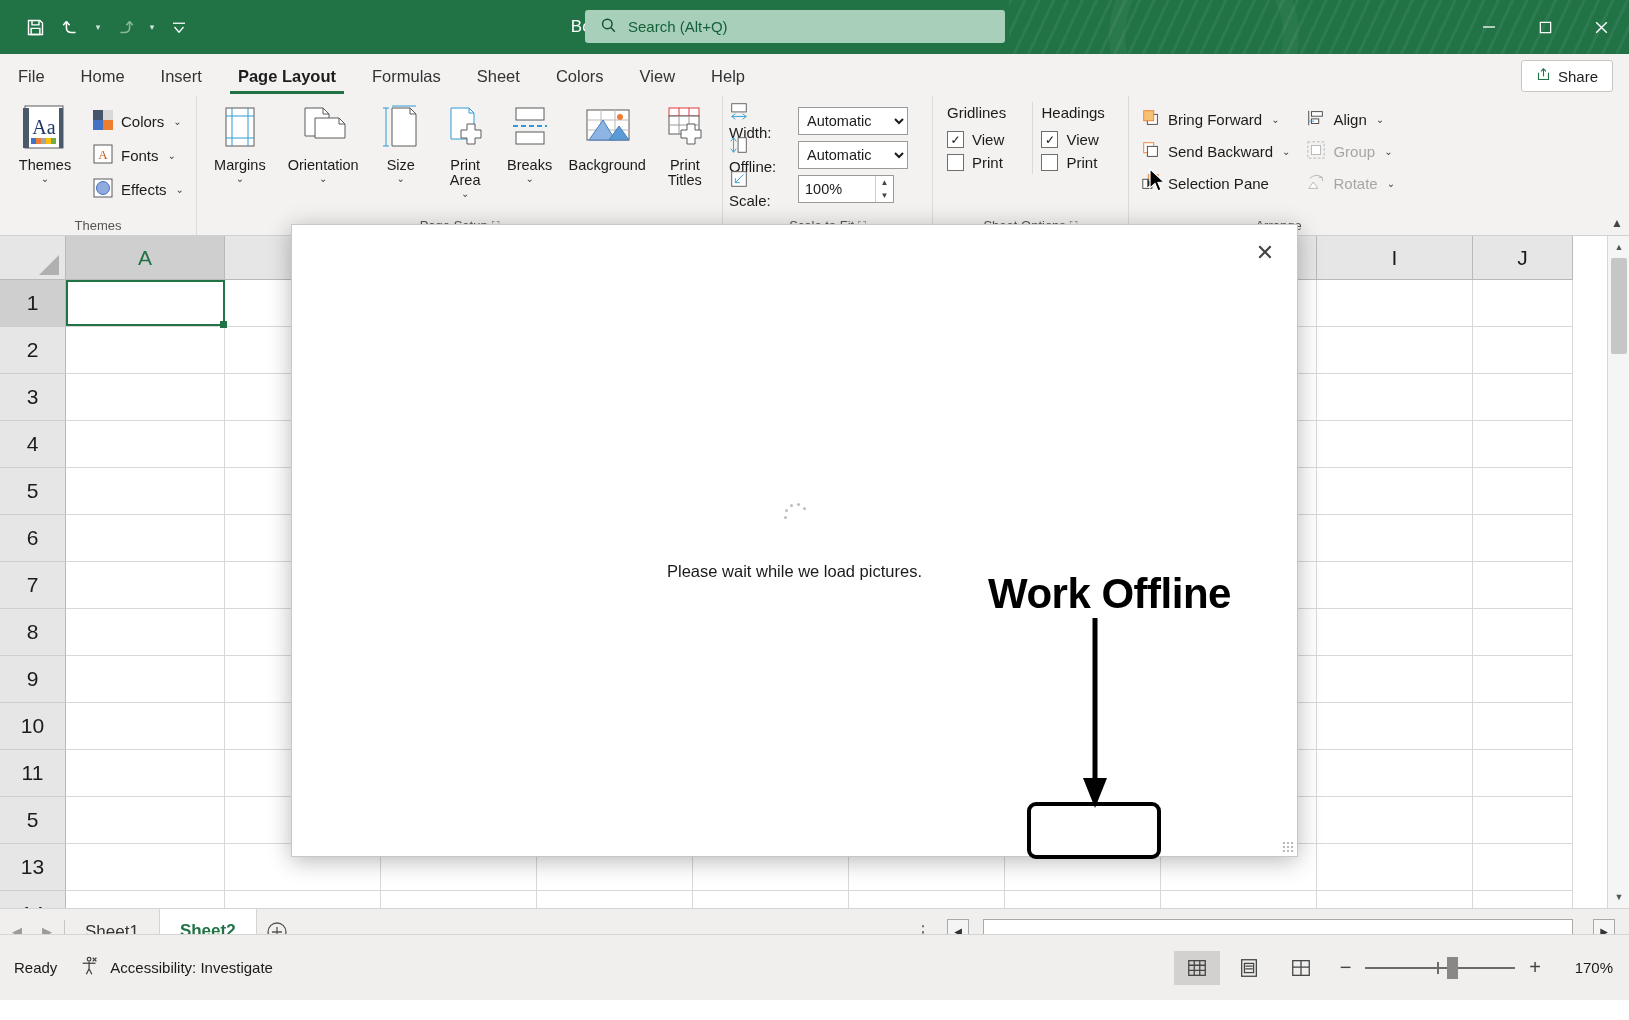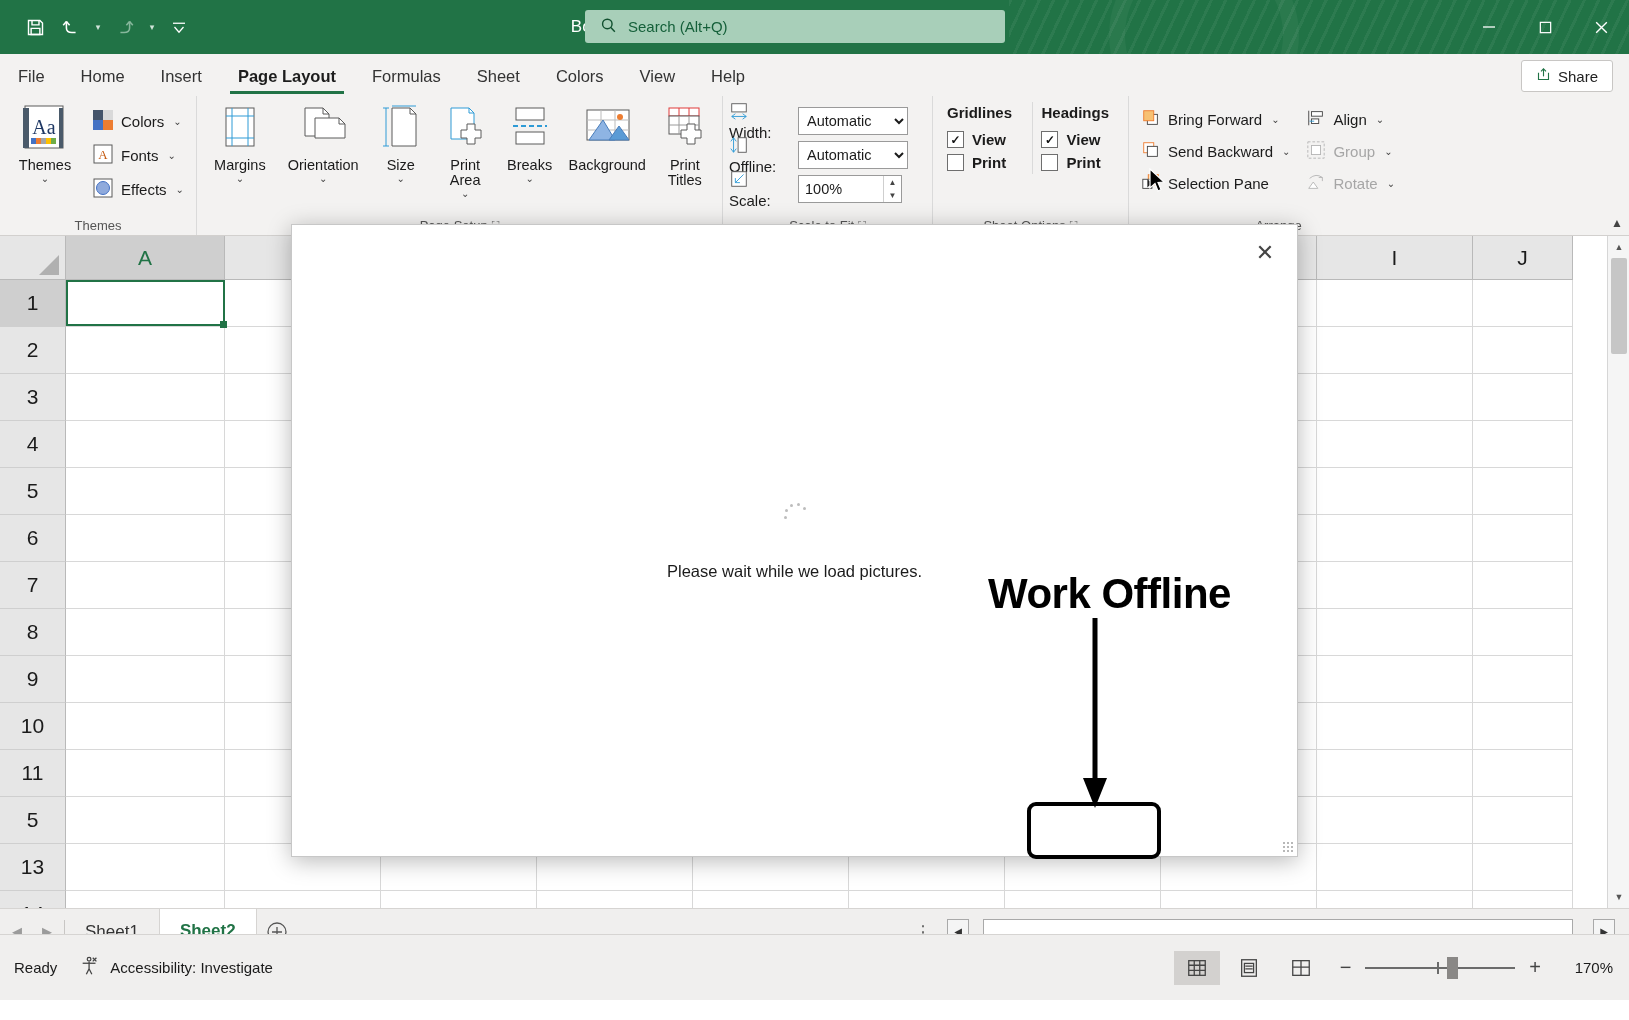--- a/index.html
+++ b/index.html
@@ -130,29 +130,29 @@
   .smallbtn.disabled { color: #a6a6a6; }
 
   
   .sfrow { display:flex; align-items:center; gap:7px; height: 33px; font-size:15px; color:#1b1b1b;}
   .sfrow .lab { width: 62px; }
   .sf-select {
     width: 110px; height: 28px; font-family: inherit; font-size: 14.5px;
     border: 1px solid #9a9a9a; background:#fff; color:#1b1b1b; padding-left:4px;
   }
   .sf-spin {
-    width: 104px; height: 28px; border: 1px solid #9a9a9a; background: #fff;
+    width: 96px; height: 28px; border: 1px solid #9a9a9a; background: #fff;
     display:flex; align-items:center; justify-content:space-between;
   }
   .sf-spin input { border:0; outline:none; width:56px; font-size:14.5px; font-family:inherit; padding-left:6px; color:#1b1b1b;}
   .spin-arrows { display:flex; flex-direction:column; width:18px; border-left:1px solid #cfcfcf; height:26px; }
   .spin-arrows span { flex:1; display:flex; align-items:center; justify-content:center; font-size:8px; color:#444;}
 
   
-  .so-cols { display: flex; gap: 4px; padding-top: 2px; font-weight: bold;}
+  .so-cols { display: flex; gap: 4px; padding-top: 2px;}
   .so-col { width: 92px; display:flex; flex-direction:column; align-items:flex-start; padding: 0 4px; }
   .so-col + .so-col { border-left: 1px solid #dadada; }
   .so-title { font-size: 15px; color:#1b1b1b; margin: 2px 0 7px 4px; }
   .so-check { display:flex; align-items:center; gap: 8px; font-size: 15px; margin: 3px 0 3px 4px; color:#1b1b1b;}
   .cbx { width: 17px; height: 17px; border: 1px solid #6e6e6e; background:#fff; display:flex; align-items:center; justify-content:center; font-size: 12px; color:#111;}
 
   
   .arr-cols { display:flex; gap:4px; padding-top:4px; }
   .arr-col { display:flex; flex-direction:column; gap:2px; }
 

